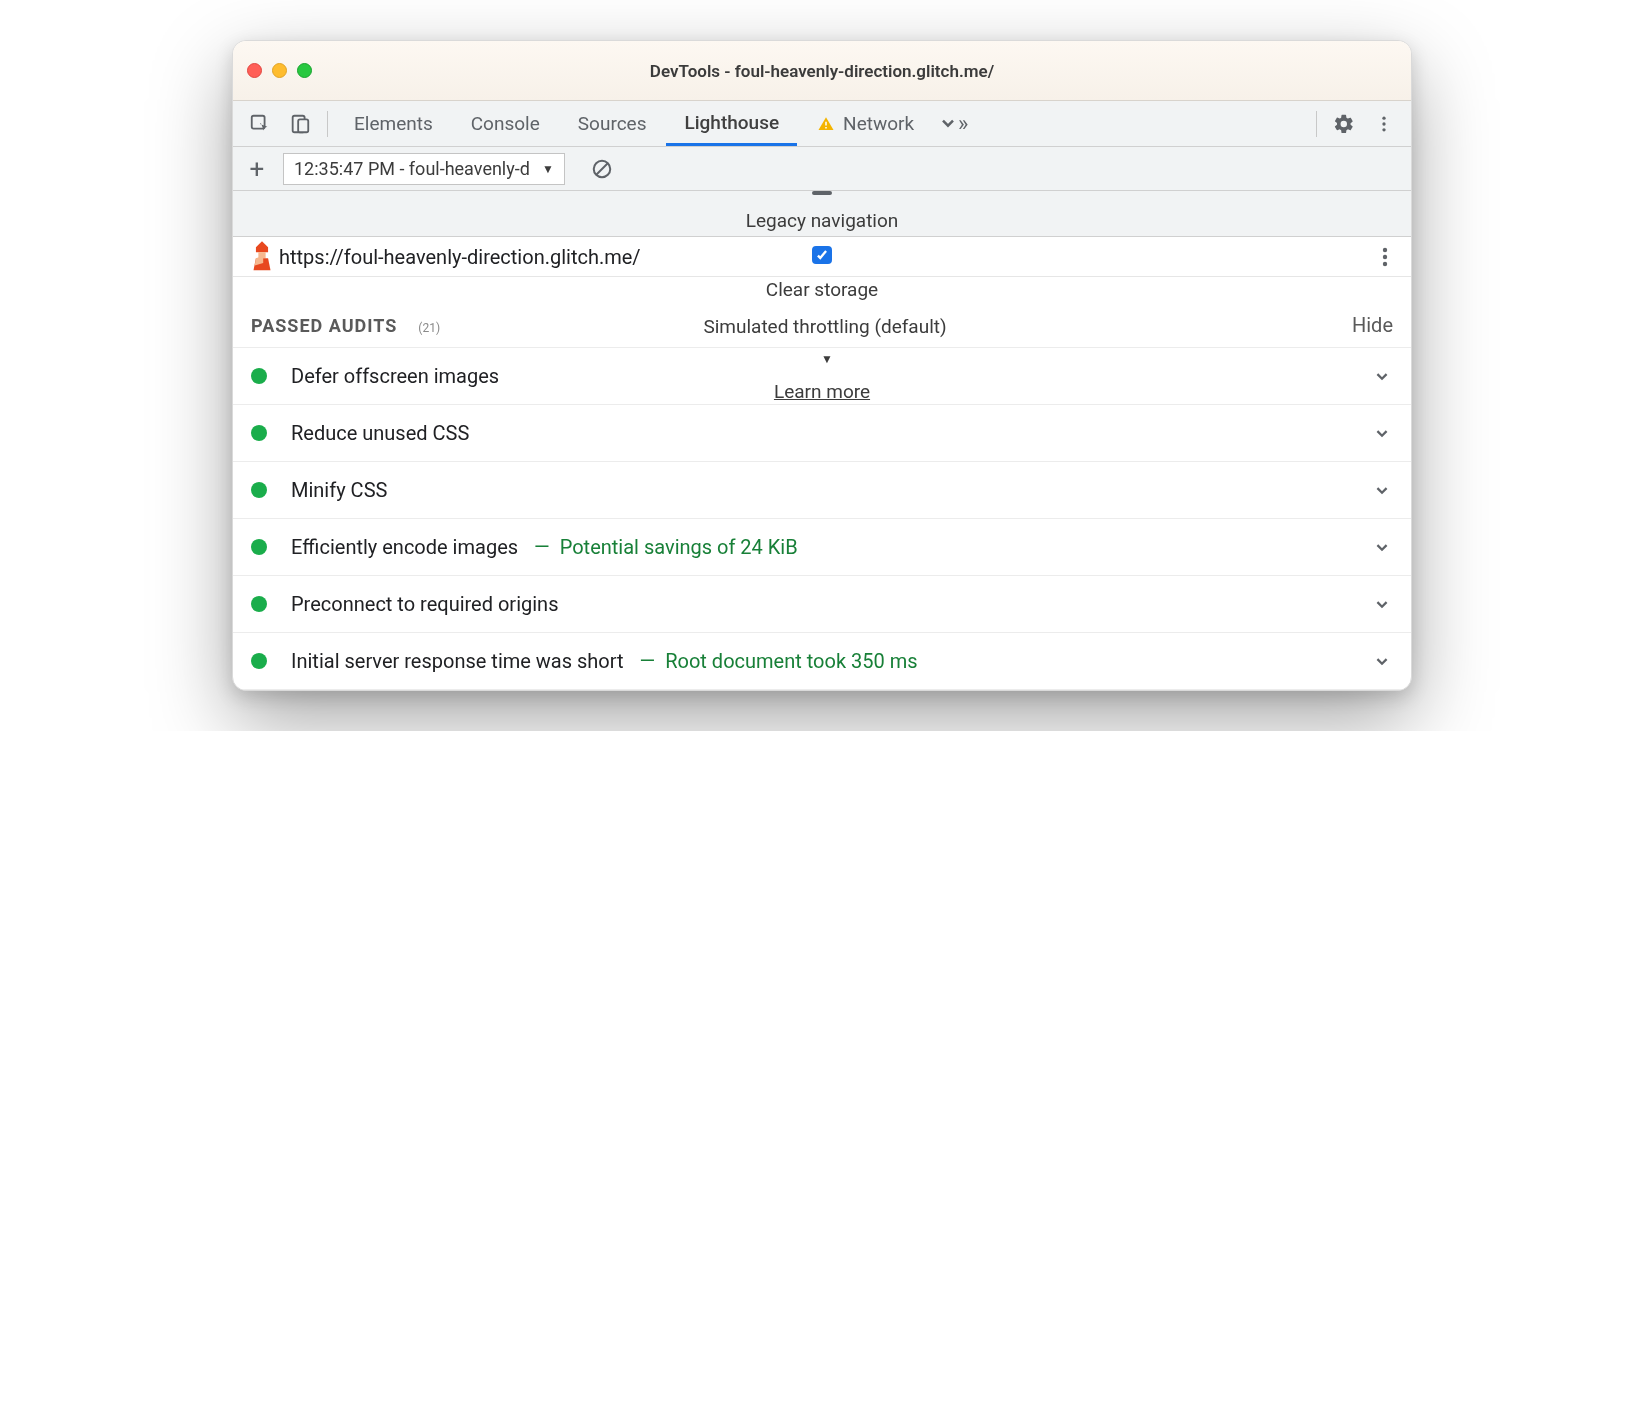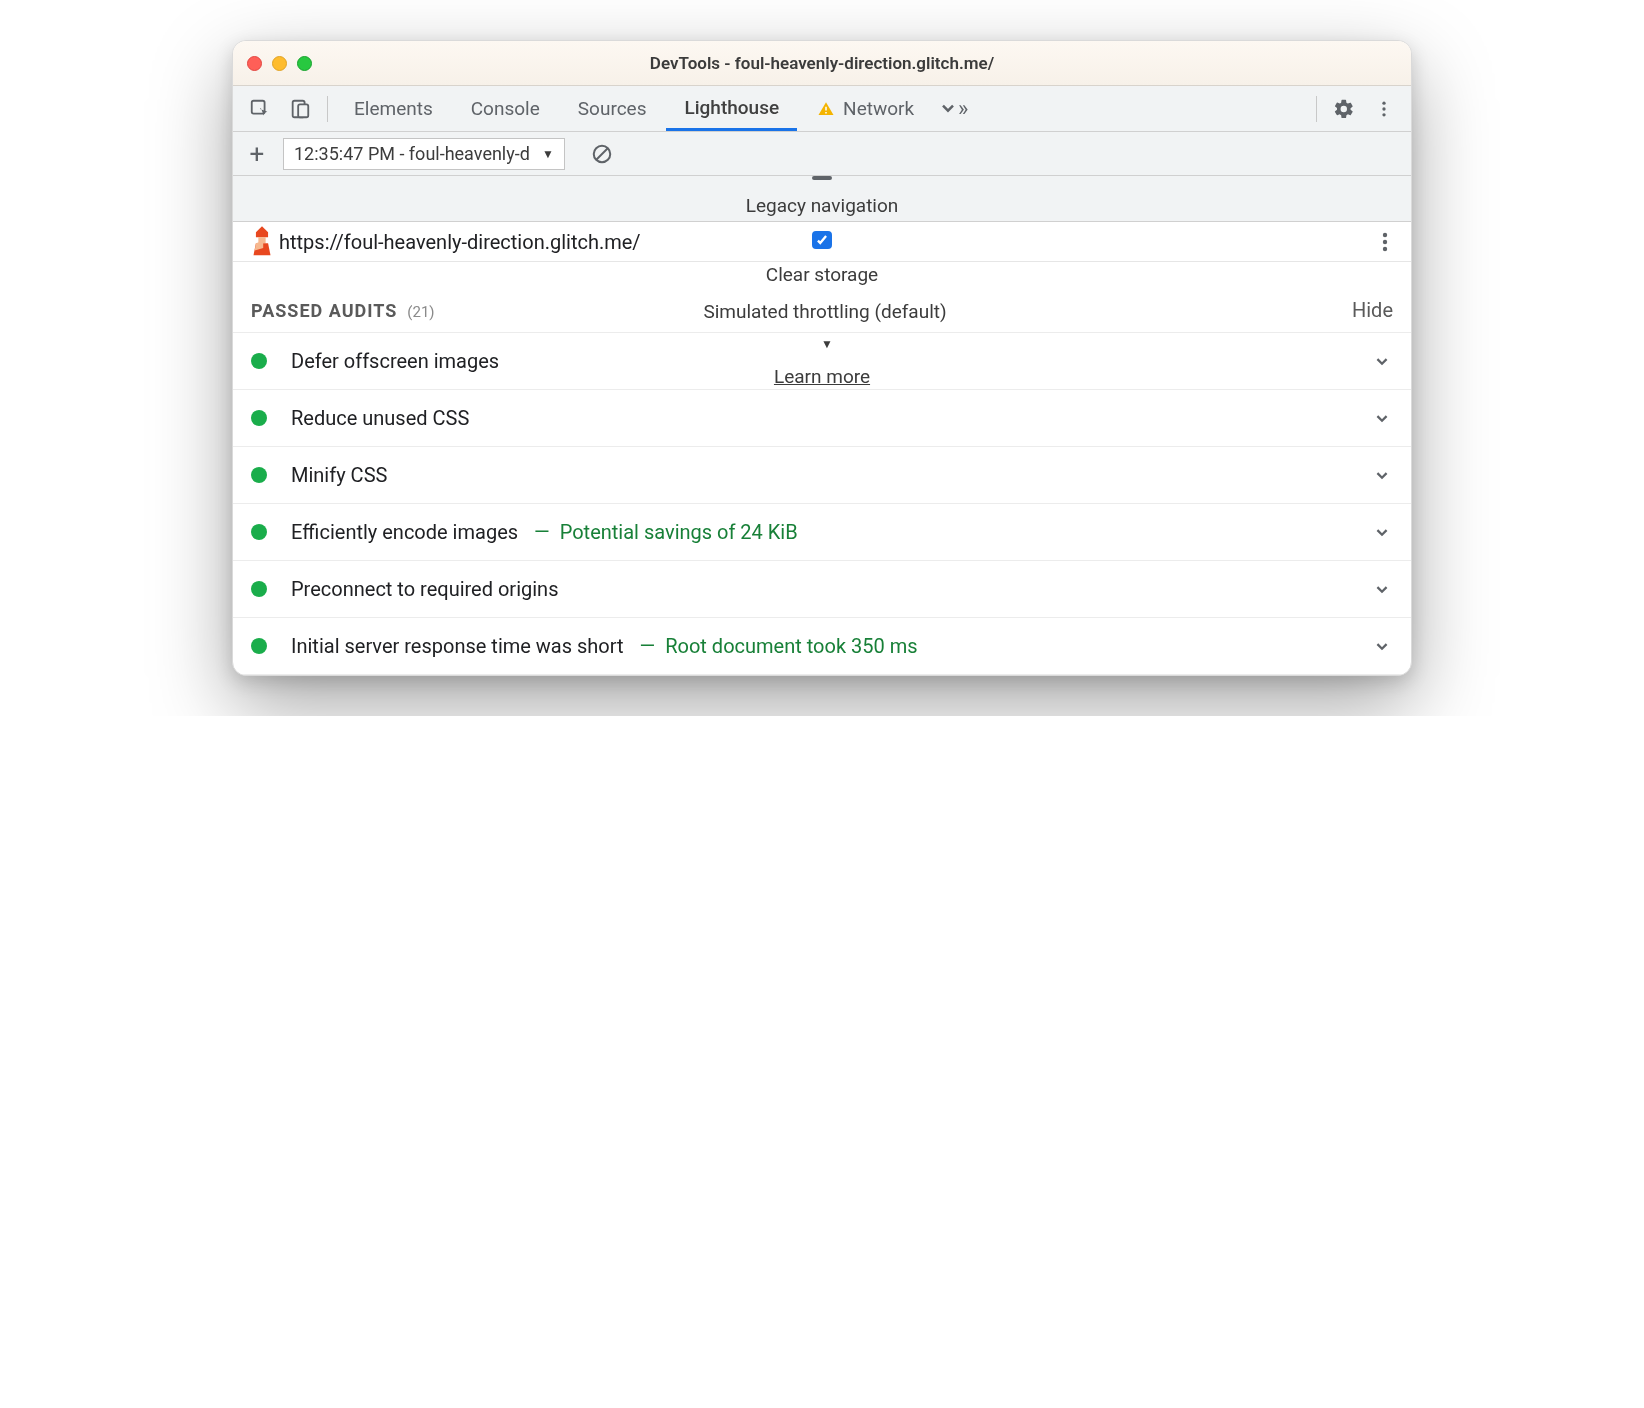--- a/index.html
+++ b/index.html
@@ -14,21 +14,21 @@
   }
   .window {
     width: 1180px;
     background: #fff;
     border-radius: 14px;
     box-shadow: 0 30px 80px rgba(0,0,0,0.35), 0 6px 18px rgba(0,0,0,0.15);
     overflow: hidden;
     border: 1px solid #dadada;
   }
   .titlebar {
-    height: 45px;
+    height: 60px;
     background: linear-gradient(#fdf8f2,#f7f1e9);
     border-bottom: 1px solid #d8d3cc;
     display: flex;
     align-items: center;
     padding: 0 14px;
     position: relative;
   }
   .traffic { display:flex; gap:10px; position:absolute; left:14px;}
   .dot { width:15px; height:15px; border-radius:50%; }
   .dot.red { background:#ff5f57; border:1px solid #e14640;}
@@ -80,23 +80,23 @@
     border-bottom:1px solid #e6e6e6;
     padding: 0 14px; gap:2px;
   }
   .lh-logo { width:30px; height:34px; }
   .url { font-size:20px; color:#202124; flex:1;}
   .vmore { width:24px; height:24px; color:#5f6368;}
   .section-head {
     display:flex; align-items:baseline; justify-content:space-between;
     padding: 36px 18px 10px 18px;
   }
-  .sh-left { display:flex; gap:10px; align-items:baseline;}
+  .sh-left { display:flex; gap:21px; align-items:baseline;}
   .sh-title { font-size:18px; letter-spacing:1px; font-weight:700; color:#5a5a5a;}
-  .sh-count { font-size:15px; color:#8a8a8a; }
+  .sh-count { font-size:12px; color:#8a8a8a; }
   .hide { font-size:20px; color:#5a5a5a;}
   .audit-list {  }
   .audit {
     display:flex; align-items:center;
     border-top:1px solid #ececec;
     padding: 16px 18px;
     gap: 24px;
   }
   .audit:last-child { border-bottom:1px solid #ececec; }
   .bullet { width:16px; height:16px; border-radius:50%; background:#1aad4b; flex-shrink:0;}

